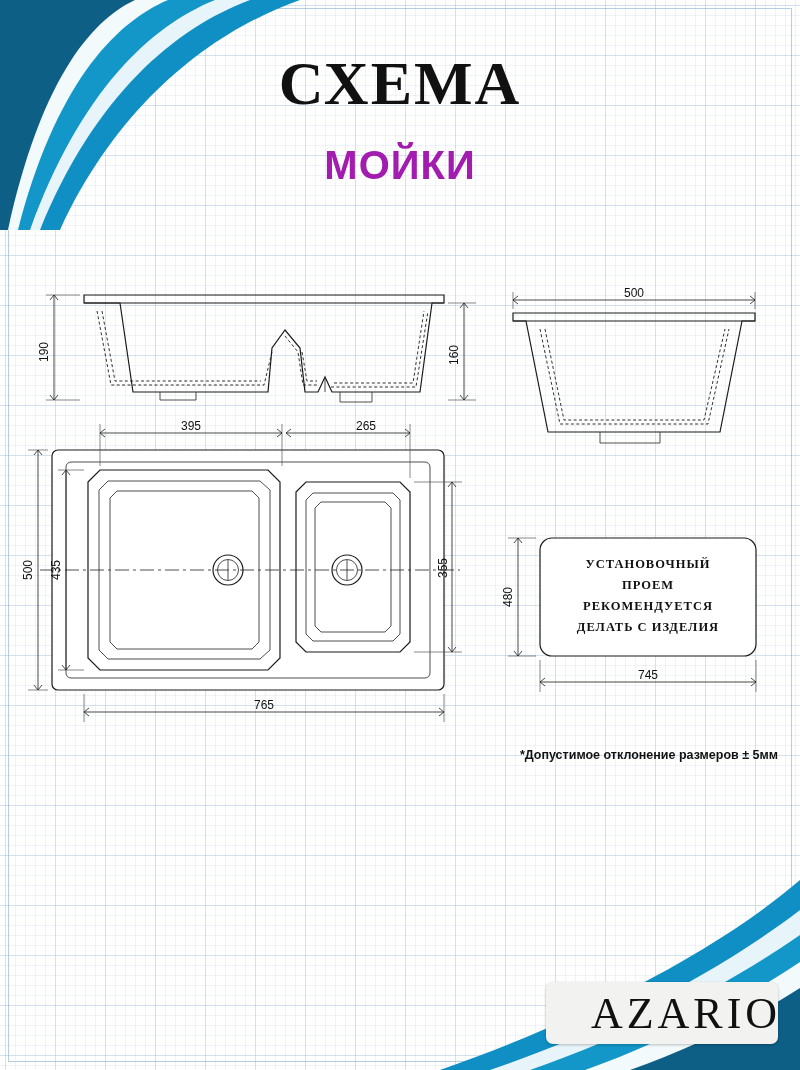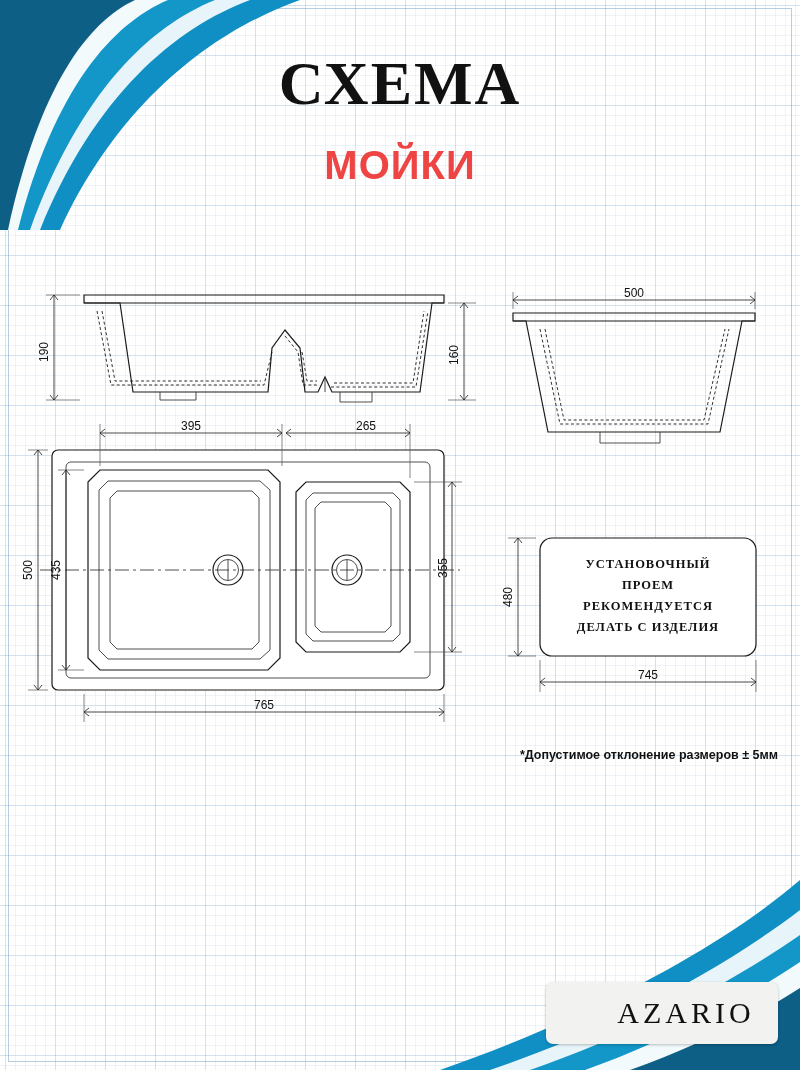--- a/index.html
+++ b/index.html
@@ -28,21 +28,21 @@
   #sw-top{left:0;top:0;width:420px;height:230px;}
   #sw-bot{left:380px;top:880px;width:420px;height:190px;}
 
   .title{
     position:absolute;left:0;right:0;text-align:center;
     font-family:"Liberation Serif", serif;
     font-weight:bold;letter-spacing:2px;color:#111;
   }
   #title-main{top:52px;font-size:62px;line-height:62px;}
   #title-sub{
-    top:145px;font-size:40px;line-height:40px;color:#ef4444;
+    top:145px;font-size:40px;line-height:40px;color:#a21caf;
     font-family:"Liberation Sans", sans-serif;font-weight:bold;letter-spacing:1px;
   }
 
   svg.draw{position:absolute;left:0;top:0;width:800px;height:1070px;overflow:visible;}
   .ln{stroke:#1a1a1a;fill:none;stroke-width:1.2;}
   .ln-thin{stroke:#3a3a3a;fill:none;stroke-width:0.9;}
   .dash{stroke:#1a1a1a;fill:none;stroke-width:0.9;stroke-dasharray:3 2.4;}
   .dim{stroke:#1a1a1a;fill:none;stroke-width:0.8;}
   .ext{stroke:#555;fill:none;stroke-width:0.7;}
   .center{stroke:#222;fill:none;stroke-width:0.8;stroke-dasharray:14 4 3 4;}
@@ -54,21 +54,21 @@
     position:absolute;left:0;right:22px;top:738px;text-align:right;
     font-size:12.5px;font-weight:bold;color:#111;margin-top:10px;
   }
   #logo{
     position:absolute;right:22px;bottom:26px;width:232px;height:62px;
     background:#f2f2f0;border-radius:7px;
     box-shadow:0 1px 3px rgba(0,0,0,0.25);
     display:flex;align-items:center;justify-content:center;
   }
   #logo span{
-    font-family:"Liberation Serif", serif;font-size:30px;letter-spacing:4px;
+    font-family:"Liberation Serif", serif;font-size:44px;letter-spacing:4px;
     color:#111;font-weight:400;margin-left:48px;
   }
 </style>
 </head>
 <body>
 
 <div id="grid"></div>
 <div id="frame"></div>
 
 <svg class="swoosh" id="sw-top" viewBox="0 0 420 230">

